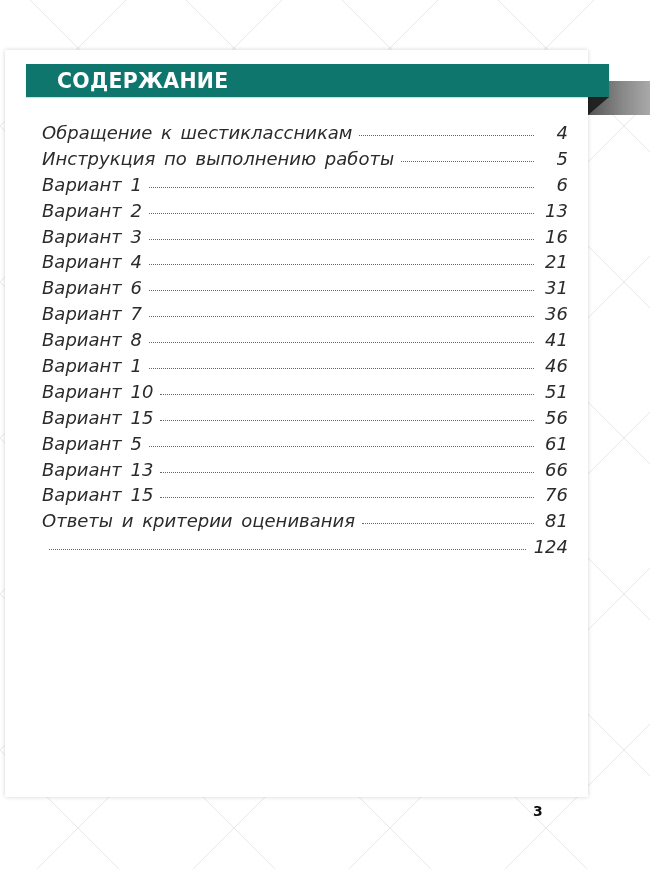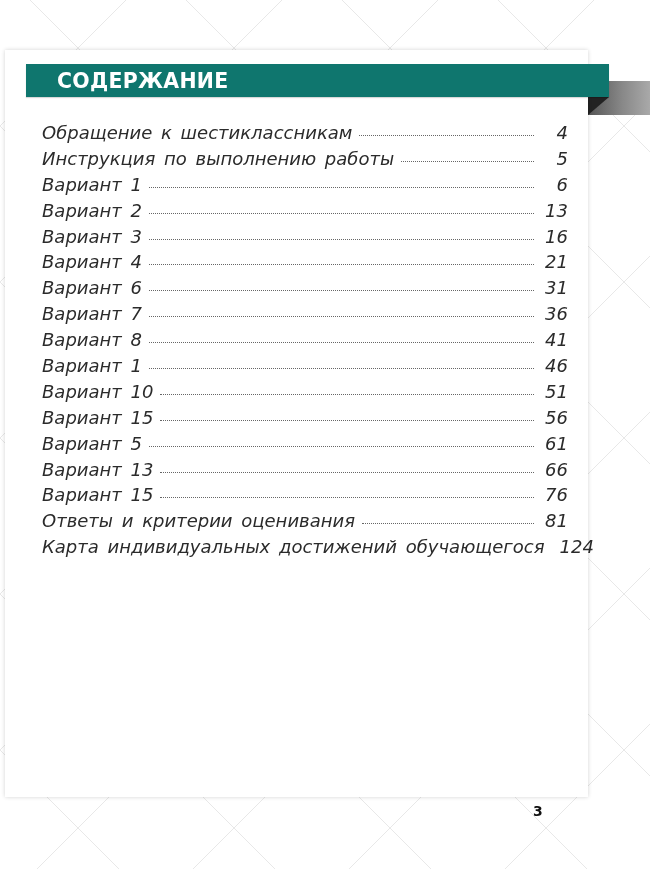--- a/index.html
+++ b/index.html
@@ -157,19 +157,18 @@
       <span class="toc-label">Вариант 15</span>
       <span class="toc-dots"></span>
       <span class="toc-page">76</span>
     </div>
   <div class="toc-row">
       <span class="toc-label">Ответы и критерии оценивания</span>
       <span class="toc-dots"></span>
       <span class="toc-page">81</span>
     </div>
   <div class="toc-row">
-      <span class="toc-label">Карта индивидуальных достижений обучающегося</span>
       <span class="toc-dots"></span>
       <span class="toc-page">124</span>
     </div>
 </div>
 
 <div class="page-number">3</div>
 
 </body></html>

